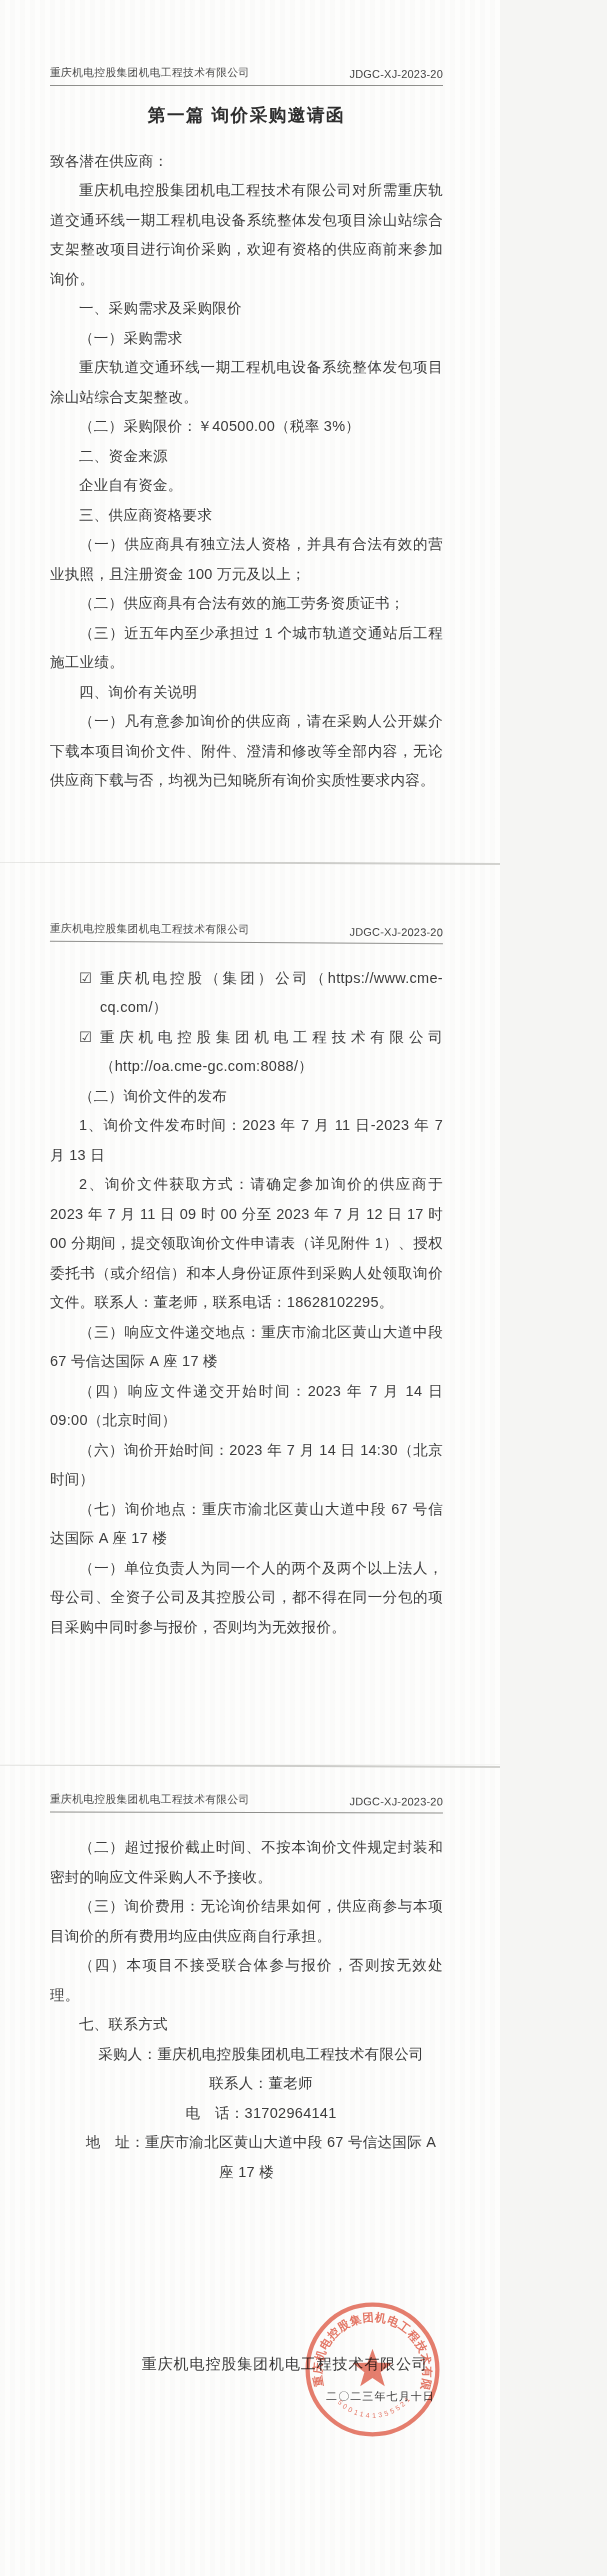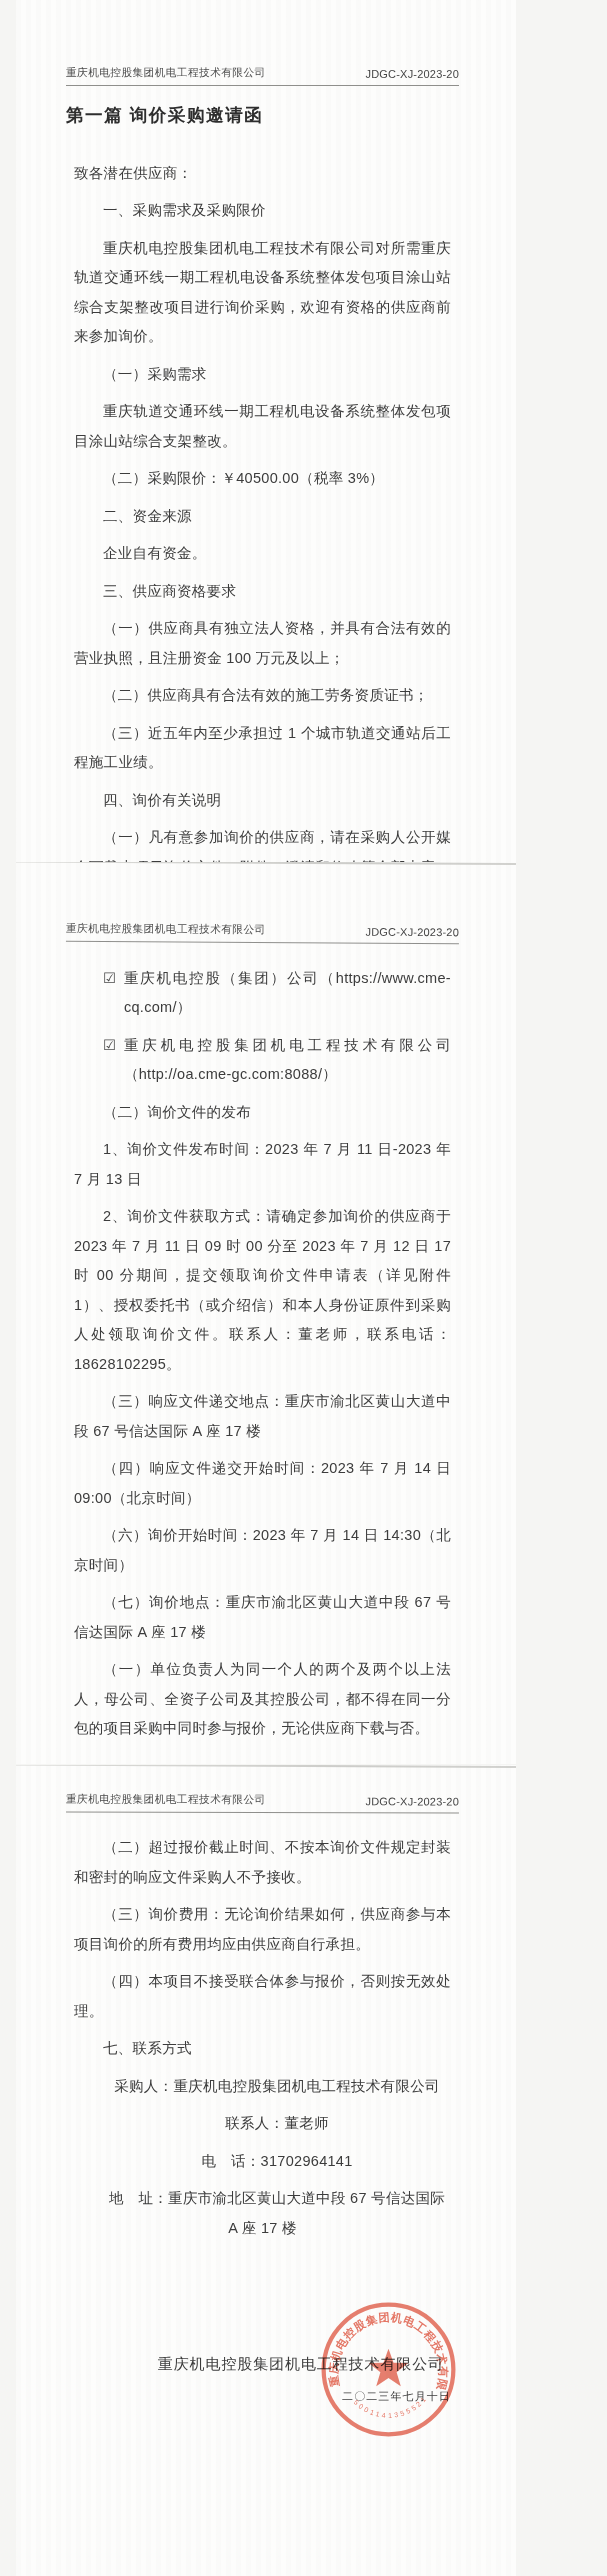--- a/index.html
+++ b/index.html
@@ -4,21 +4,21 @@
 <style>
   html,body{margin:0;padding:0;}
   body{
     width:607px;height:2576px;
     background:#f5f5f3;
     font-family:"Liberation Sans",sans-serif;
     color:#3c3c3c;
     position:relative;
   }
   .page{
-    position:absolute;left:16px;width:500px;
+    position:absolute;left:0;width:500px;
     background:#fdfdfc;
     background-image:repeating-linear-gradient(90deg, rgba(125,125,122,0.025) 0 4.6px, rgba(255,255,255,0) 4.6px 10px);
     box-sizing:border-box;
     overflow:hidden;
   }
   #page1{top:0;height:862px;padding:66px 57px 0 50px;}
   #page2{top:862px;height:902px;padding:61px 57px 0 50px;}
   #page3{top:1765px;height:811px;padding:27.5px 57px 0 50px;}
   .seam{
     position:absolute;left:-4.6px;width:619px;height:1.5px;top:0;
@@ -30,27 +30,27 @@
     display:flex;justify-content:space-between;align-items:flex-end;
     font-size:10.7px;color:#4b4b4b;
     padding-bottom:4.6px;
     border-bottom:1.1px solid #8f8f8c;
     letter-spacing:0.4px;
   }
   #page2 .page-header{transform:rotate(0.35deg);}
   #page3 .page-header{transform:rotate(0.15deg);}
   .doc-no{font-size:11px;color:#454545;letter-spacing:0.2px;}
   .doc-title{
-    text-align:left;
+    text-align:center;
     font-size:17.6px;font-weight:bold;color:#2e2e2e;
     letter-spacing:1.5px;
-    margin:17px 0 32px 0;
+    margin:17px 0 20px 0;
   }
   .body-text{font-size:14.5px;line-height:29.5px;text-align:justify;letter-spacing:0.3px;color:#3c3c3c;}
-  .body-text p{margin:8px;}
+  .body-text p{margin:0;}
   .ind{text-indent:2em;}
   .noind{text-indent:0;}
   .mt{margin-top:21.4px !important;}
   .checkline{display:flex;text-indent:0;}
   .checkline .cb{flex:0 0 auto;margin:0 7.6px 0 2em;color:#4a4a4a;}
   .contact-line{text-indent:2em;text-align:center;}
   
   .sig-company{
     position:absolute;top:590px;right:72px;
     font-size:15px;letter-spacing:0.9px;color:#3c3c3c;white-space:nowrap;
@@ -69,22 +69,22 @@
 <body>
 
 <div class="page" id="page1">
   <div class="page-header">
     <span>重庆机电控股集团机电工程技术有限公司</span>
     <span class="doc-no">JDGC-XJ-2023-20</span>
   </div>
   <div class="doc-title">第一篇 询价采购邀请函</div>
   <div class="body-text">
     <p class="noind">致各潜在供应商：</p>
+    <p class="ind">重庆机电控股集团机电工程技术有限公司对所需重庆轨道交通环线一期工程机电设备系统整体发包项目涂山站综合支架整改项目进行询价采购，欢迎有资格的供应商前来参加询价。</p>
     <p class="ind">一、采购需求及采购限价</p>
-    <p class="ind">重庆机电控股集团机电工程技术有限公司对所需重庆轨道交通环线一期工程机电设备系统整体发包项目涂山站综合支架整改项目进行询价采购，欢迎有资格的供应商前来参加询价。</p>
     <p class="ind">（一）采购需求</p>
     <p class="ind">重庆轨道交通环线一期工程机电设备系统整体发包项目涂山站综合支架整改。</p>
     <p class="ind">（二）采购限价：￥40500.00（税率 3%）</p>
     <p class="ind">二、资金来源</p>
     <p class="ind">企业自有资金。</p>
     <p class="ind">三、供应商资格要求</p>
     <p class="ind">（一）供应商具有独立法人资格，并具有合法有效的营业执照，且注册资金 100 万元及以上；</p>
     <p class="ind">（二）供应商具有合法有效的施工劳务资质证书；</p>
     <p class="ind">（三）近五年内至少承担过 1 个城市轨道交通站后工程施工业绩。</p>
     <p class="ind">四、询价有关说明</p>
@@ -107,21 +107,21 @@
       <span class="cb">☑</span>
       <span>重庆机电控股集团机电工程技术有限公司（http://oa.cme-gc.com:8088/）</span>
     </p>
     <p class="ind">（二）询价文件的发布</p>
     <p class="ind">1、询价文件发布时间：2023 年 7 月 11 日-2023 年 7 月 13 日</p>
     <p class="ind">2、询价文件获取方式：请确定参加询价的供应商于 2023 年 7 月 11 日 09 时 00 分至 2023 年 7 月 12 日 17 时 00 分期间，提交领取询价文件申请表（详见附件 1）、授权委托书（或介绍信）和本人身份证原件到采购人处领取询价文件。联系人：董老师，联系电话：18628102295。</p>
     <p class="ind">（三）响应文件递交地点：重庆市渝北区黄山大道中段 67 号信达国际 A 座 17 楼</p>
     <p class="ind">（四）响应文件递交开始时间：2023 年 7 月 14 日 09:00（北京时间）</p>
     <p class="ind">（六）询价开始时间：2023 年 7 月 14 日 14:30（北京时间）</p>
     <p class="ind">（七）询价地点：重庆市渝北区黄山大道中段 67 号信达国际 A 座 17 楼</p>
-    <p class="ind">（一）单位负责人为同一个人的两个及两个以上法人，母公司、全资子公司及其控股公司，都不得在同一分包的项目采购中同时参与报价，无论供应商下载与否。</p>
+    <p class="ind">（一）单位负责人为同一个人的两个及两个以上法人，母公司、全资子公司及其控股公司，都不得在同一分包的项目采购中同时参与报价，否则均为无效报价。</p>
   </div>
 </div>
 
 <div class="page" id="page3">
   <div class="seam"></div>
   <div class="page-header">
     <span>重庆机电控股集团机电工程技术有限公司</span>
     <span class="doc-no">JDGC-XJ-2023-20</span>
   </div>
   <div class="body-text mt">

